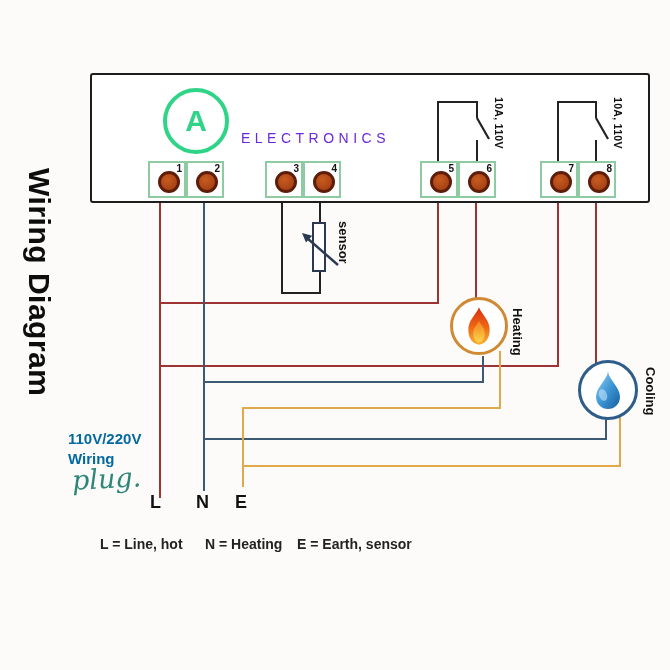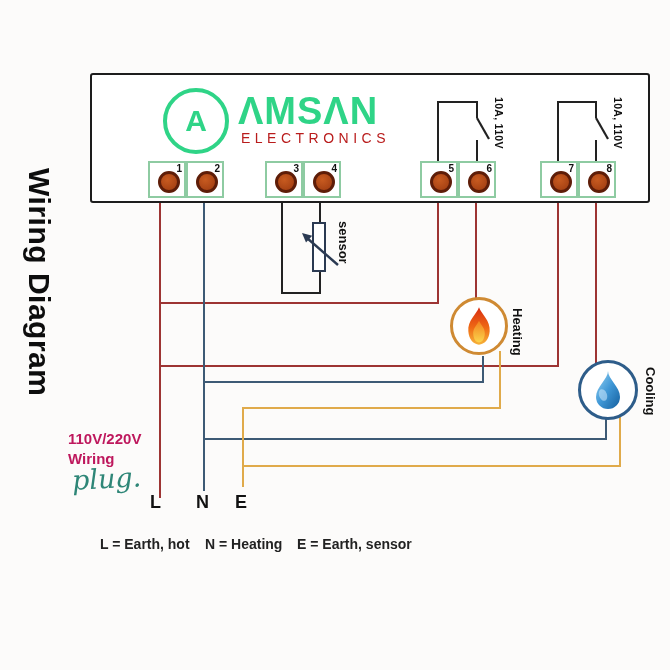--- a/index.html
+++ b/index.html
@@ -16,21 +16,21 @@
   
   .devbox{position:absolute;left:90px;top:73px;width:556px;height:126px;
           border:2.5px solid #1d1d1d;border-radius:3px;background:#ffffff;}
 
   
   .logo-circle{position:absolute;left:163px;top:88px;width:58px;height:58px;
           border:4px solid #2fd487;border-radius:50%;display:flex;align-items:center;justify-content:center;}
   .logo-a{font-size:30px;font-weight:700;color:#2fd487;line-height:1;}
   .wordmark{position:absolute;left:238px;top:92px;font-size:38px;font-weight:700;color:#2fd487;
           letter-spacing:1px;line-height:1;}
-  .wordsub{position:absolute;left:241px;top:131px;font-size:14px;font-weight:400;color:#b91c1c;
+  .wordsub{position:absolute;left:241px;top:131px;font-size:14px;font-weight:400;color:#6d28d9;
           letter-spacing:4.5px;line-height:1;}
 
   
   .tcell{position:absolute;top:161px;width:38px;height:37px;background:#ffffff;
          border:2px solid #8ecba2;box-sizing:border-box;}
   .tnum{position:absolute;top:0px;right:2px;font-size:10px;font-weight:700;color:#111;}
   .pin{position:absolute;left:50%;top:50%;width:16px;height:16px;margin:-9px 0 0 -9px;
        border:3px solid #5e1d08;border-radius:50%;
        background:radial-gradient(circle at 40% 35%, #c85b20, #9c3a10);}
 
@@ -50,21 +50,21 @@
   .rot-13{font-size:13px;font-weight:700;}
   .rot-relay{font-size:10.5px;font-weight:700;letter-spacing:.3px;}
   #page-title{left:54px;top:168px;font-size:30px;font-weight:700;color:#0d0d0d;letter-spacing:.5px;}
   #sensor-label{left:350px;top:221px;}
   #heating-label{left:524px;top:308px;}
   #cooling-label{left:657px;top:367px;}
   #relay1-label{left:504px;top:97px;}
   #relay2-label{left:623px;top:97px;}
 
   
-  .ptext{position:absolute;font-size:15px;font-weight:700;color:#be185d;line-height:1;}
+  .ptext{position:absolute;font-size:15px;font-weight:700;color:#0369a1;line-height:1;}
   #power-l1{left:68px;top:431px;}
   #power-l2{left:68px;top:451px;}
   #plug-script{position:absolute;left:72px;top:464px;font-family:"DejaVu Serif", serif;
                font-style:italic;font-size:27px;color:#2e8677;transform:rotate(-3deg);line-height:1.1;}
   .lne{position:absolute;font-size:18px;font-weight:700;color:#111;line-height:1;}
   #lbl-L{left:150px;top:493px;}
   #lbl-N{left:196px;top:493px;}
   #lbl-E{left:235px;top:493px;}
   .legend-item{position:absolute;top:537px;font-size:14px;font-weight:600;color:#222;line-height:1;}
   #legend-0{left:100px;}
@@ -103,21 +103,20 @@
   <div class="wire sig" style="left:281px;top:203px;width:2px;height:91px;"></div>
   <div class="wire sig" style="left:281px;top:292px;width:40px;height:2px;"></div>
   <div class="wire sig" style="left:319px;top:272px;width:2px;height:22px;"></div>
   <div class="wire sig" style="left:319px;top:203px;width:2px;height:21px;"></div>
 
   <div class="devbox"></div>
 
   <div class="logo-circle">
     <span class="logo-a">A</span>
   </div>
-  <div class="wordmark">ΛMSΛN</div>
   <div class="wordsub">ELECTRONICS</div>
 
   <div class="wire sig" style="left:437px;top:101px;width:2px;height:60px;"></div>
   <div class="wire sig" style="left:437px;top:101px;width:41px;height:2px;"></div>
   <div class="wire sig" style="left:476px;top:101px;width:2px;height:17px;"></div>
   <div class="wire sig" style="left:476px;top:140px;width:2px;height:21px;"></div>
   <div class="wire sig" style="left:557px;top:101px;width:2px;height:60px;"></div>
   <div class="wire sig" style="left:557px;top:101px;width:40px;height:2px;"></div>
   <div class="wire sig" style="left:595px;top:101px;width:2px;height:17px;"></div>
   <div class="wire sig" style="left:595px;top:140px;width:2px;height:21px;"></div>
@@ -196,21 +195,21 @@
   <div id="cooling-label" class="rot rot-13">Cooling</div>
 
   <div id="power-l1" class="ptext">110V/220V</div>
   <div id="power-l2" class="ptext">Wiring</div>
   <div id="plug-script">plug.</div>
 
   <div id="lbl-L" class="lne">L</div>
   <div id="lbl-N" class="lne">N</div>
   <div id="lbl-E" class="lne">E</div>
 
-  <div id="legend-0" class="legend-item">L = Earth, hot</div>
+  <div id="legend-0" class="legend-item">L = Line, hot</div>
   <div id="legend-1" class="legend-item">N = Heating</div>
   <div id="legend-2" class="legend-item">E = Earth, sensor</div>
 
   <svg class="overlay" width="670" height="670" viewBox="0 0 670 670">
     <line x1="477" y1="118" x2="489" y2="139" stroke="#222" stroke-width="2.2"></line>
     <line x1="596" y1="118" x2="608" y2="139" stroke="#222" stroke-width="2.2"></line>
     <g>
       <line x1="338" y1="265" x2="307" y2="238" stroke="#2b3a52" stroke-width="2.4"></line>
       <polygon points="302,233 312.2,235.7 306,242.5" fill="#2b3a52"></polygon>
     </g>

